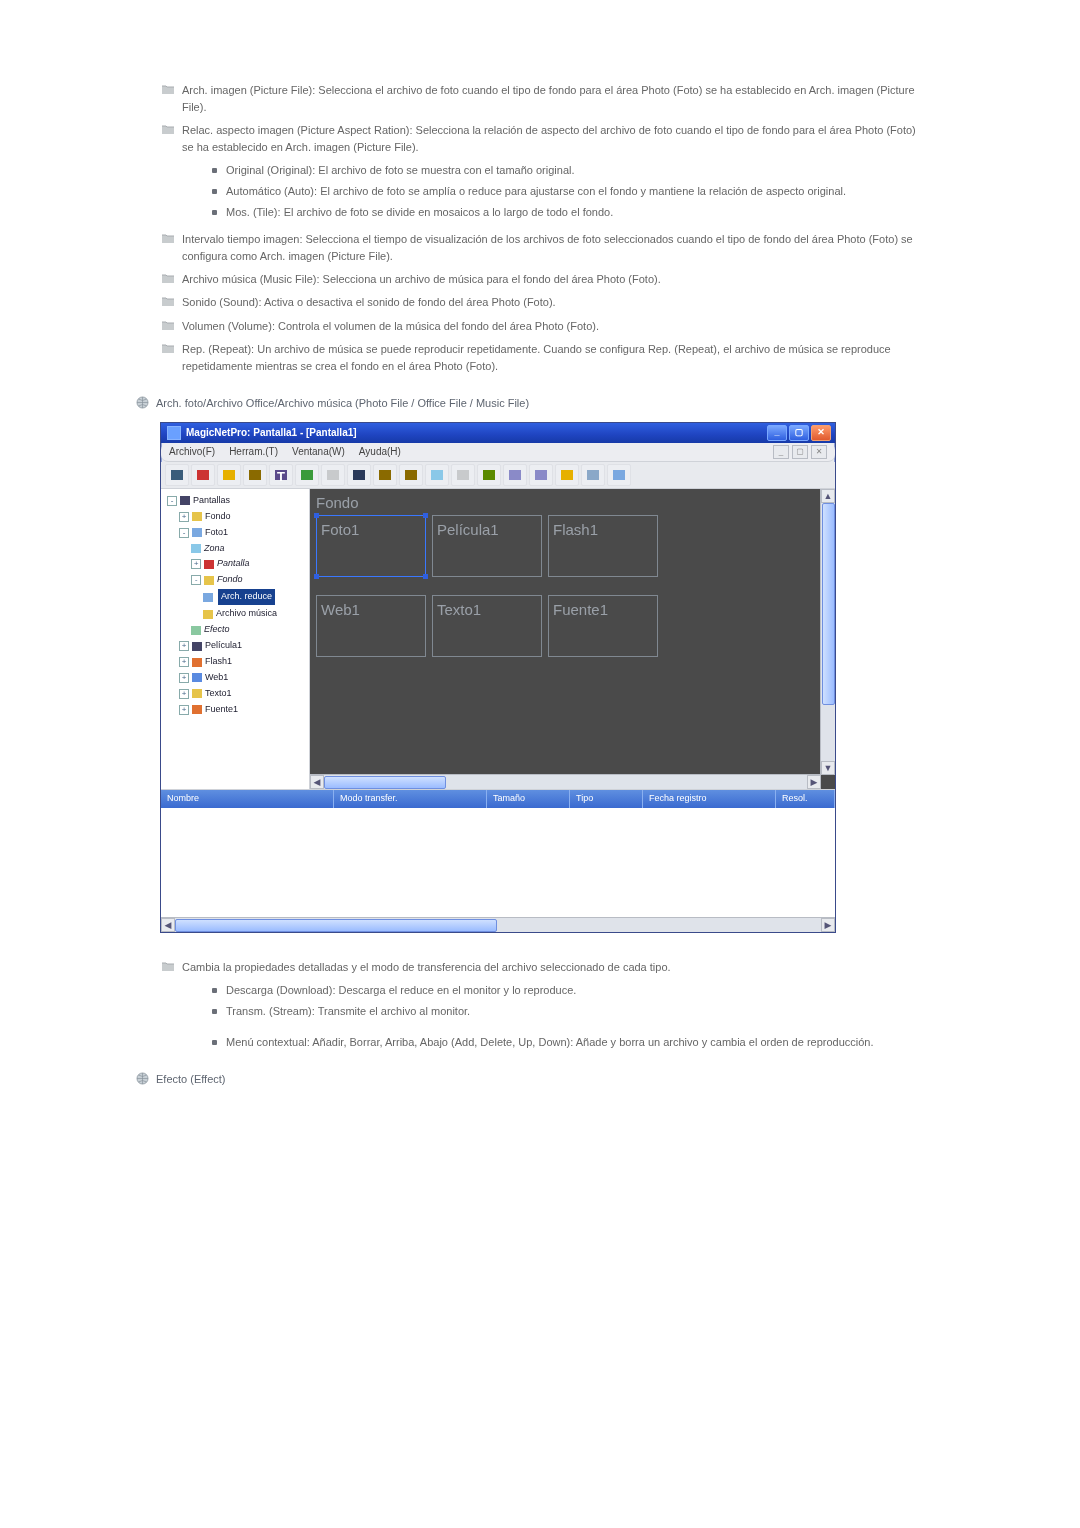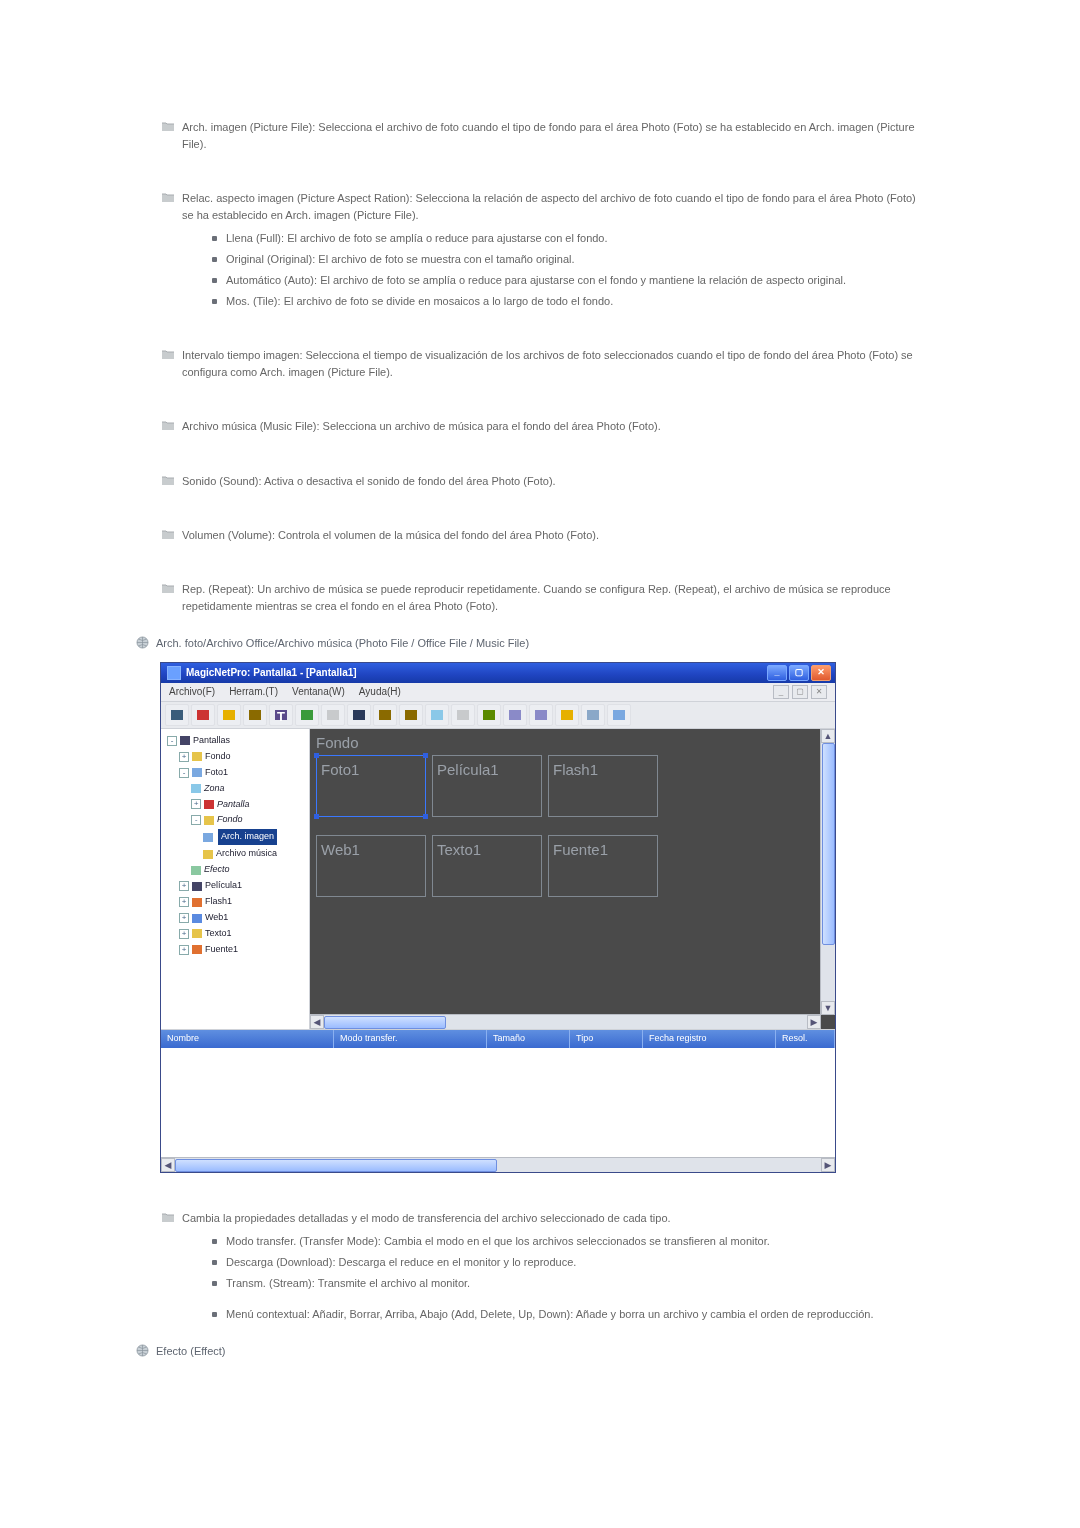--- a/index.html
+++ b/index.html
@@ -23,21 +23,20 @@
   }
   ul.list-folder {
     list-style: none;
     margin: 0 0 18px 0;
     padding: 0;
   }
   ul.list-folder > li {
     position: relative;
     padding-left: 20px;
     margin-bottom: 6px;
-    margin-top: 37px;
   }
   .folder-ico {
     position: absolute;
     left: 0;
     top: 2px;
     width: 12px;
     height: 10px;
   }
   .folder-ico svg { display: block; }
 
@@ -117,20 +116,21 @@
     height: 18px;
     background: #ecedf1;
     display: flex;
     align-items: center;
     gap: 14px;
     padding: 0 8px;
     font-size: 10px;
     color: #444;
     border-bottom: 1px solid #cfd2d8;
     justify-content: space-between;
+    border-radius: 7px;
   }
   .menubar .menus { display:flex; gap:14px; }
   .menubar .docctl { display:flex; gap:3px; }
   .menubar .docctl .d {
     width: 14px; height: 12px; background:#e8eaee; border:1px solid #b8bcc4;
     font-size:8px; display:flex; align-items:center; justify-content:center; color:#888;
   }
 
   .toolbar {
     height: 26px;
@@ -322,21 +322,20 @@
       </li>
       <li>
         <span class="folder-ico">
           <svg width="12" height="10">
               <path d="M0 2h4l1 1h7v7H0z" fill="#c8ccce"></path>
               <path d="M0 2h4l1 1h7" fill="none" stroke="#a8acb0"></path>
             </svg>
         </span>
         <span>Relac. aspecto imagen (Picture Aspect Ration): Selecciona la relación de aspecto del archivo de foto cuando el tipo de fondo para el área Photo (Foto) se ha establecido en Arch. imagen (Picture File).</span>
         <ul class="list-dot">
-          <li>Llena (Full): El archivo de foto se amplía o reduce para ajustarse con el fondo.</li>
           <li>Original (Original): El archivo de foto se muestra con el tamaño original.</li>
           <li>Automático (Auto): El archivo de foto se amplía o reduce para ajustarse con el fondo y mantiene la relación de aspecto original.</li>
           <li>Mos. (Tile): El archivo de foto se divide en mosaicos a lo largo de todo el fondo.</li>
         </ul>
       </li>
       <li>
         <span class="folder-ico">
           <svg width="12" height="10">
               <path d="M0 2h4l1 1h7v7H0z" fill="#c8ccce"></path>
               <path d="M0 2h4l1 1h7" fill="none" stroke="#a8acb0"></path>
@@ -502,21 +501,21 @@
                 <span class="ic ic-mon"></span>
                 <span>Pantalla</span>
               </div>
             <div class="node lvl3">
                 <span class="exp">-</span>
                 <span class="ic ic-fld"></span>
                 <span>Fondo</span>
               </div>
             <div class="node lvl4">
                 <span class="ic ic-photo"></span>
-                <span class="sel">Arch. imagen</span>
+                <span class="sel">Arch. reduce</span>
               </div>
             <div class="node lvl4">
                 <span class="ic ic-fld"></span>
                 <span>Archivo música</span>
               </div>
             <div class="node lvl3">
                 <span class="ic ic-fx"></span>
                 <span>Efecto</span>
               </div>
             <div class="node lvl2">
@@ -595,21 +594,20 @@
     <ul class="list-folder">
       <li>
         <span class="folder-ico">
           <svg width="12" height="10">
               <path d="M0 2h4l1 1h7v7H0z" fill="#c8ccce"></path>
               <path d="M0 2h4l1 1h7" fill="none" stroke="#a8acb0"></path>
             </svg>
         </span>
         <span>Cambia la propiedades detalladas y el modo de transferencia del archivo seleccionado de cada tipo.</span>
         <ul class="list-dot">
-          <li>Modo transfer. (Transfer Mode): Cambia el modo en el que los archivos seleccionados se transfieren al monitor.</li>
           <li>Descarga (Download): Descarga el reduce en el monitor y lo reproduce.</li>
           <li>Transm. (Stream): Transmite el archivo al monitor.</li>
           <li style="margin-top:14px;">Menú contextual: Añadir, Borrar, Arriba, Abajo (Add, Delete, Up, Down): Añade y borra un archivo y cambia el orden de reproducción.</li>
         </ul>
       </li>
     </ul>
 
     <div class="section-head" style="">
       <span class="globe-ico">
         <svg width="13" height="13">

